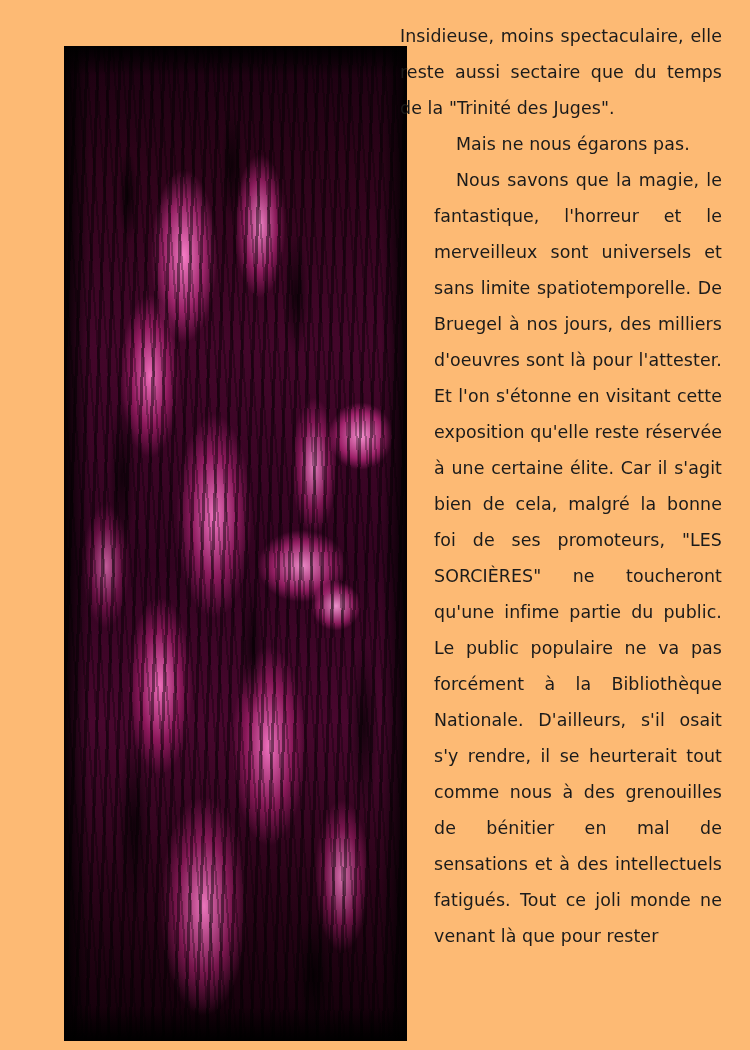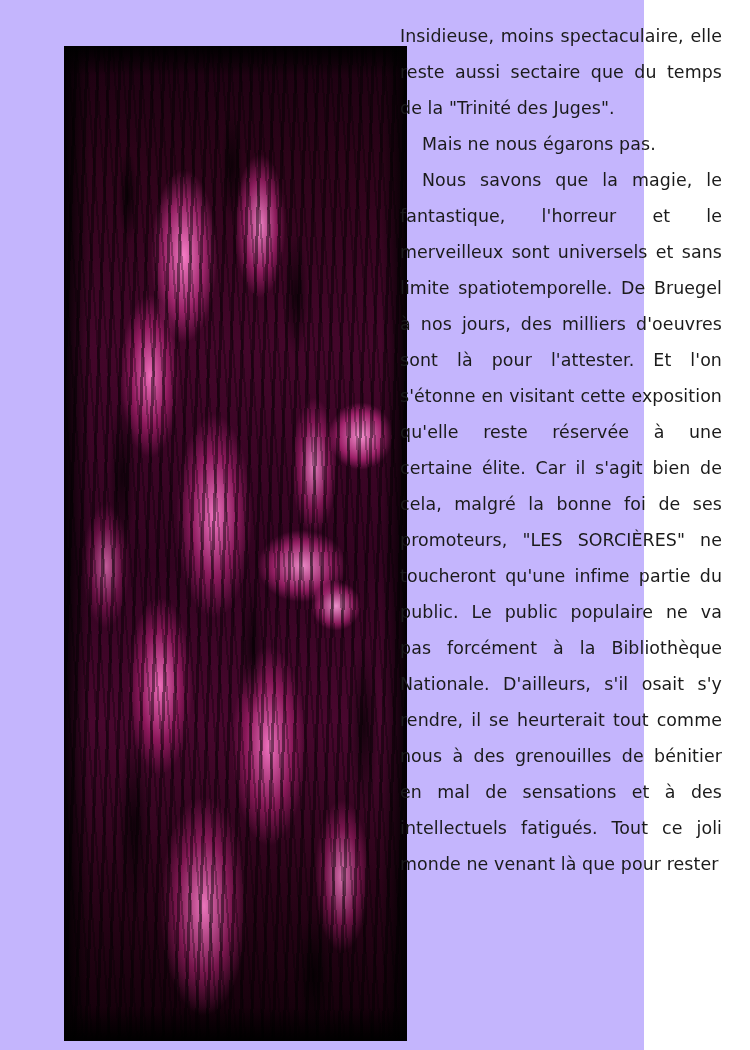--- a/index.html
+++ b/index.html
@@ -8,23 +8,23 @@
     background: #ffffff;
   }
   body {
     width: 750px;
     height: 1050px;
     overflow: hidden;
     font-family: "DejaVu Sans", sans-serif;
   }
   .page {
     position: relative;
-    width: 644px;
+    width: 750px;
     height: 1050px;
-    background: #c4b5fd;
+    background: #fdba74;
     display: block;
   }
 
   
   .figure {
     position: absolute;
     left: 24px;
     top: 30px;
     width: 343px;
     height: 995px;
@@ -115,20 +115,21 @@
     color: #1b1b1b;
     text-align: justify;
     text-justify: inter-word;
     letter-spacing: 0.1px;
   }
   .textcol p.indent {
     text-indent: 22px;
   }
   .textcol p + p {
     margin-top: 0;
+    margin-left: 34px;
   }
 </style>
 </head>
 <body>
 
 <div class="page">
 
   <figure class="figure">
     <div class="plate"></div>
     <div class="striations"></div>

